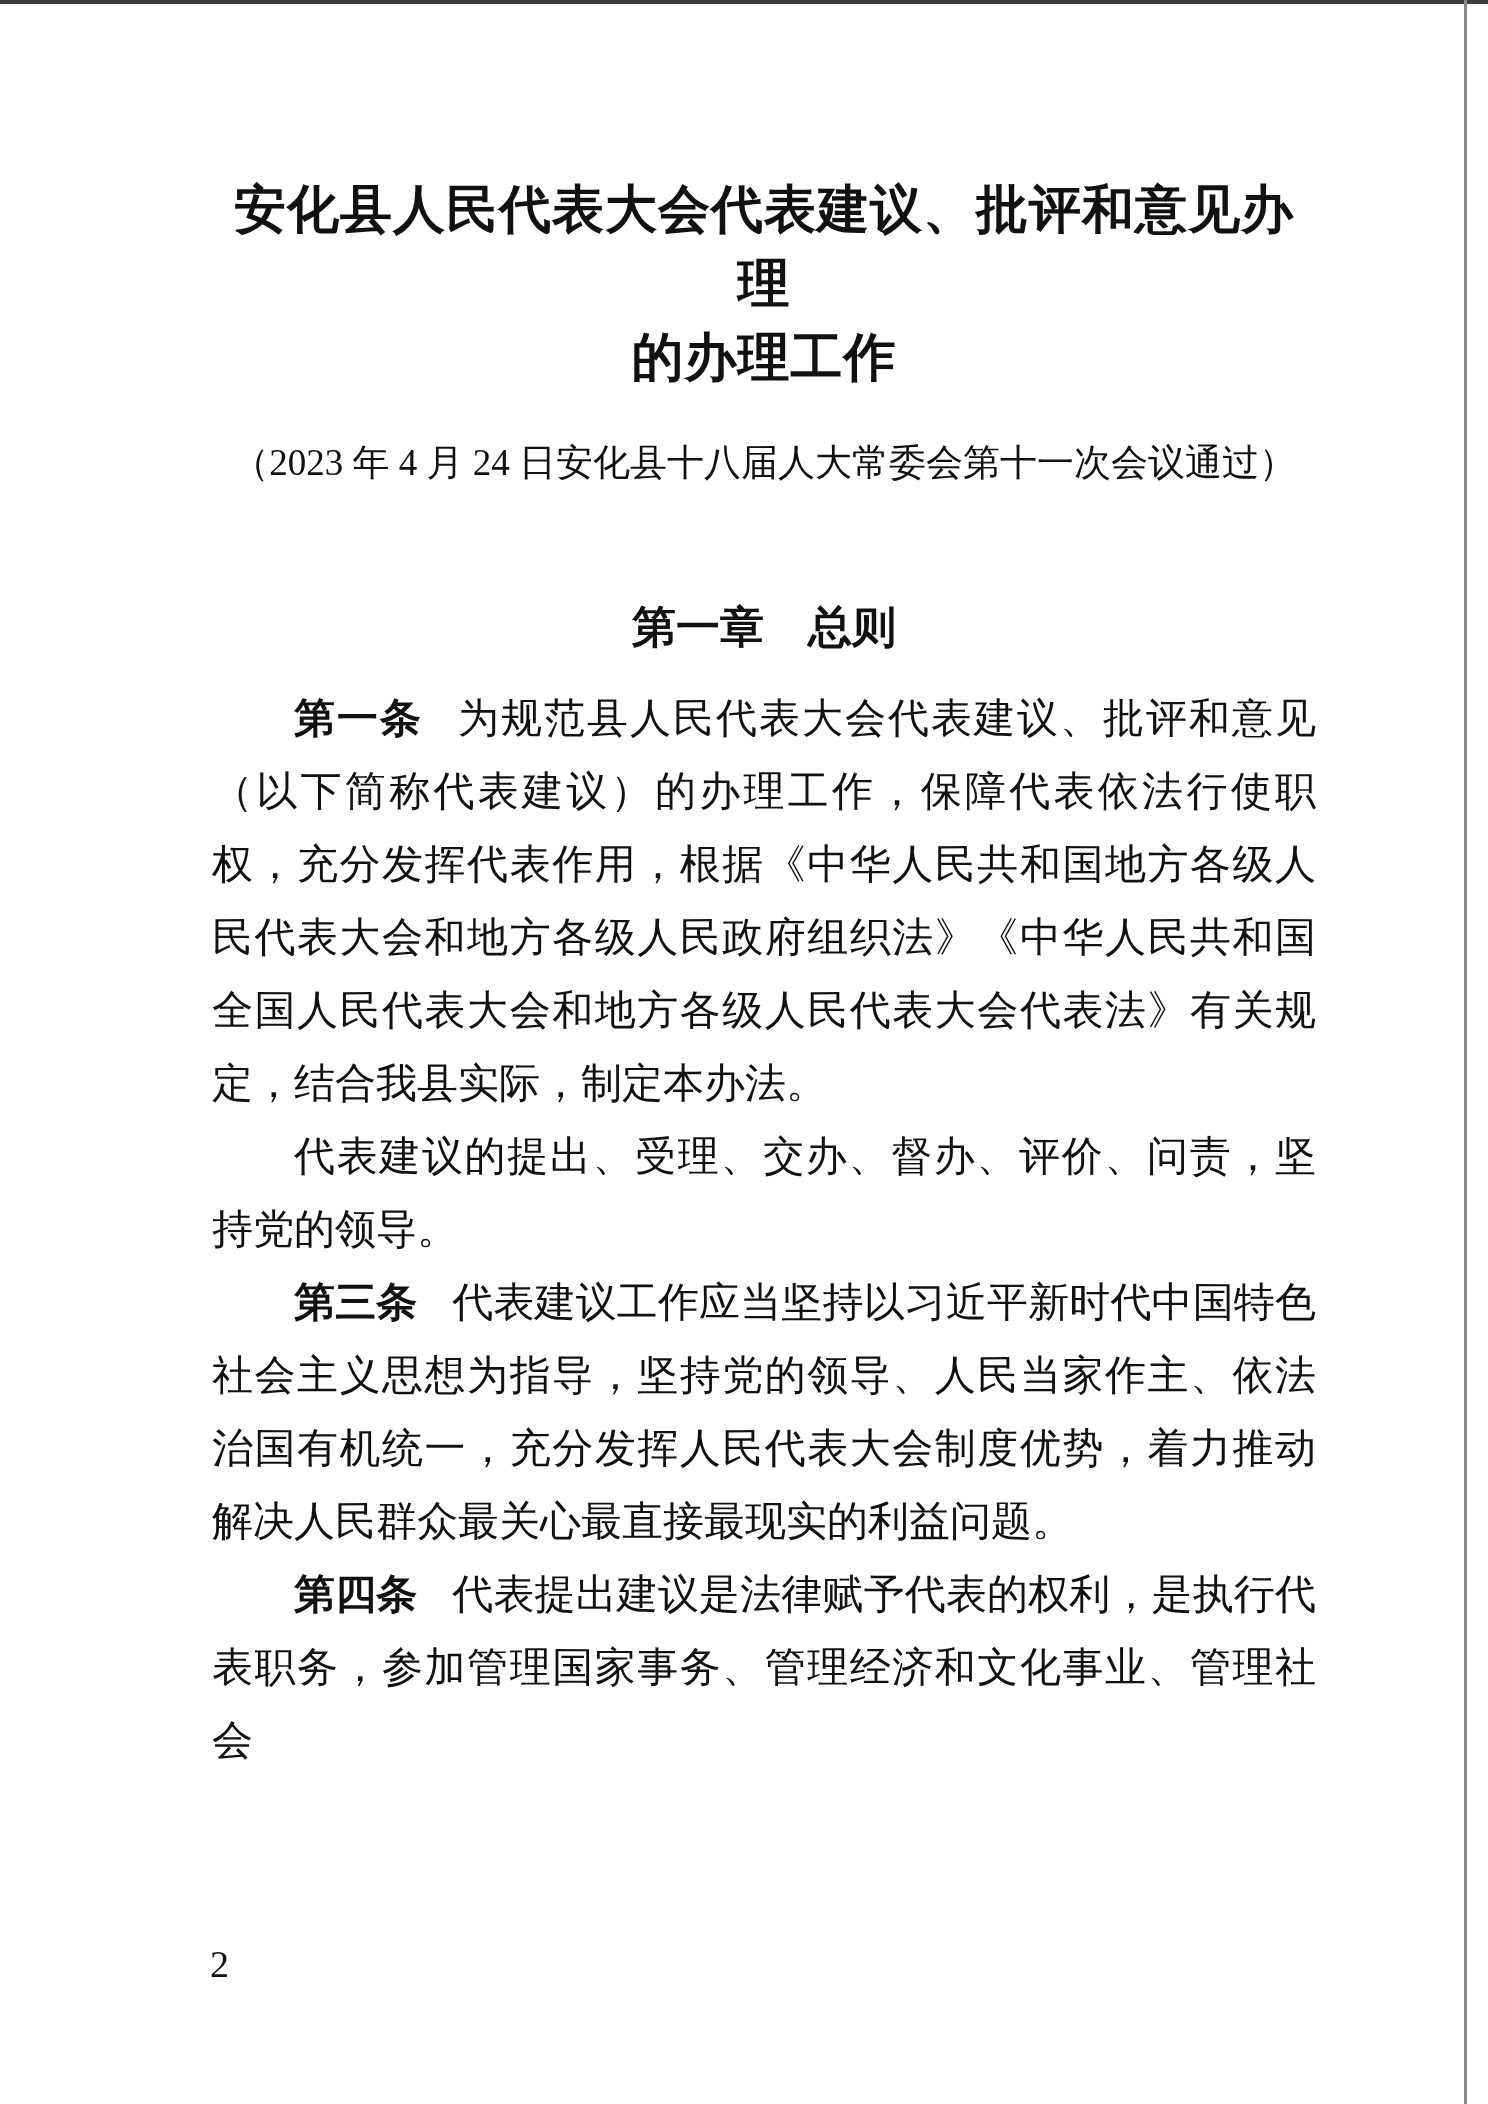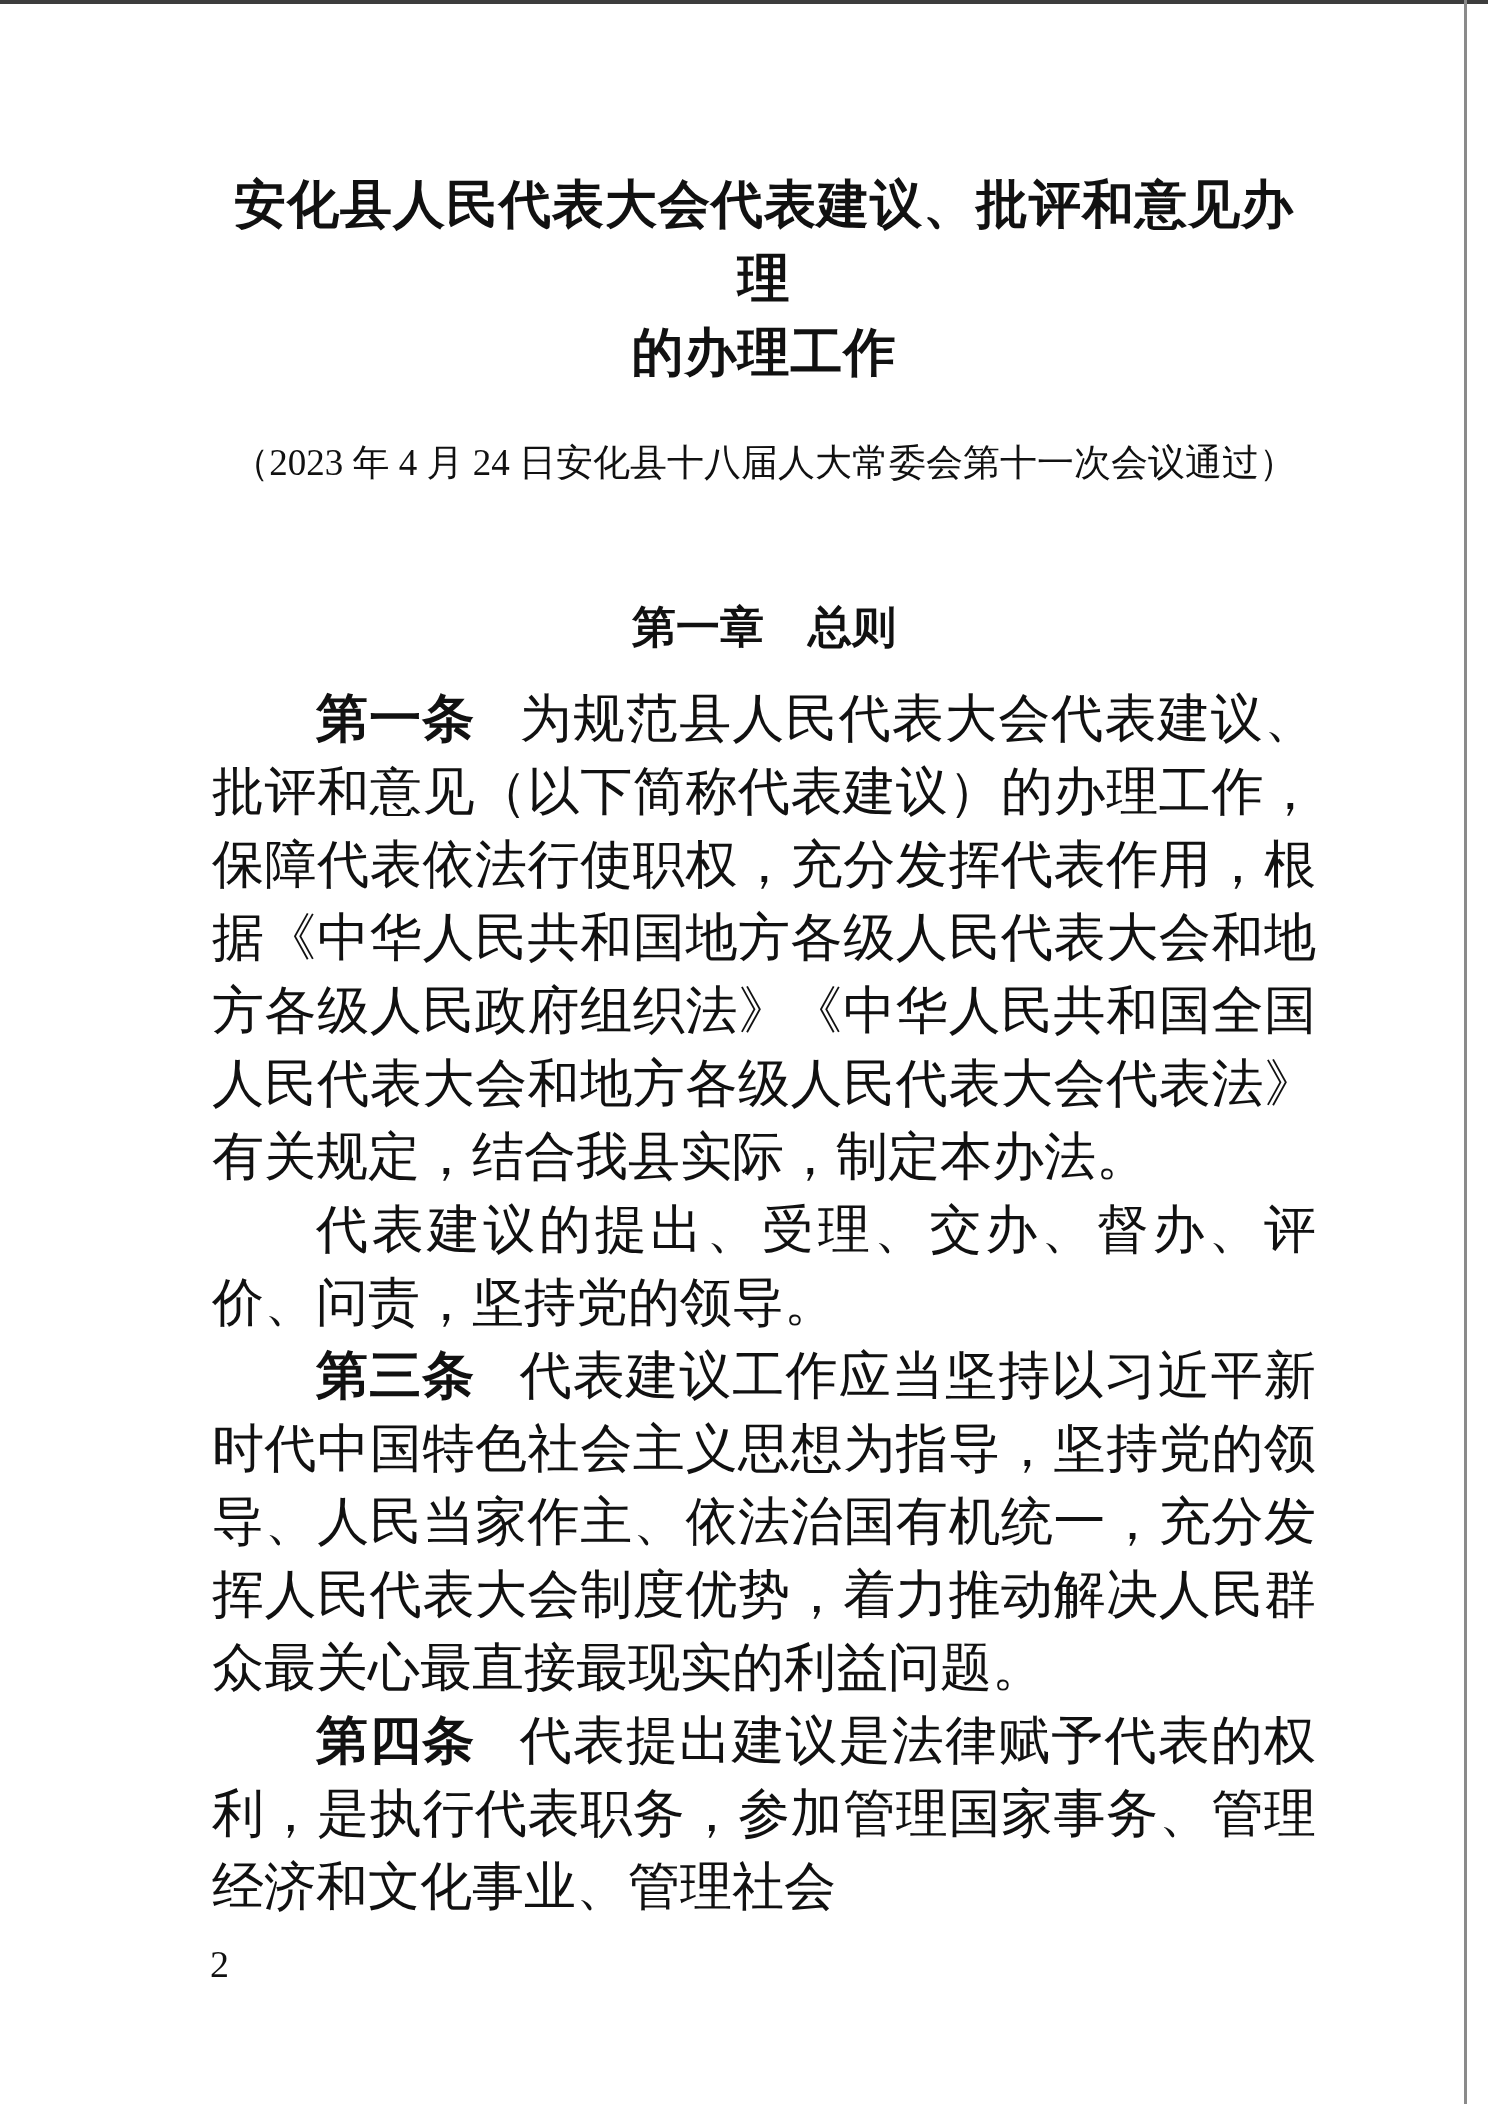--- a/index.html
+++ b/index.html
@@ -22,21 +22,21 @@
     width: 3px; background: #8a8a8a;
   }
   .content {
     position: absolute;
     left: 212px;
     top: 0;
     width: 1104px;
   }
   .doc-title {
     margin: 172px 0 0 0;
-    font-family: Liberation Mono, monospace;
+    font-family: Liberation Sans, sans-serif;
     font-weight: bold;
     font-size: 52px;
     line-height: 74px;
     text-align: center;
     letter-spacing: 1px;
   }
   .doc-title span { display: block; }
   .doc-subtitle {
     margin-top: 42px;
     font-size: 37px;
@@ -48,21 +48,21 @@
     margin-top: 112px;
     font-family: "Liberation Sans", "DejaVu Sans", sans-serif;
     font-weight: bold;
     font-size: 44px;
     line-height: 50px;
     text-align: center;
   }
   .body-text { margin-top: 30px; }
   .body-text p {
     margin: 0;
-    font-size: 52px;
+    font-size: 41px;
     line-height: 73px;
     text-align: justify;
     text-indent: 2em;
     font-family: "Liberation Serif", "DejaVu Serif", serif;
   }
   .body-text p b.lead {
     font-weight: bold;
     margin-right: 0.85em;
   }
   .page-number {

